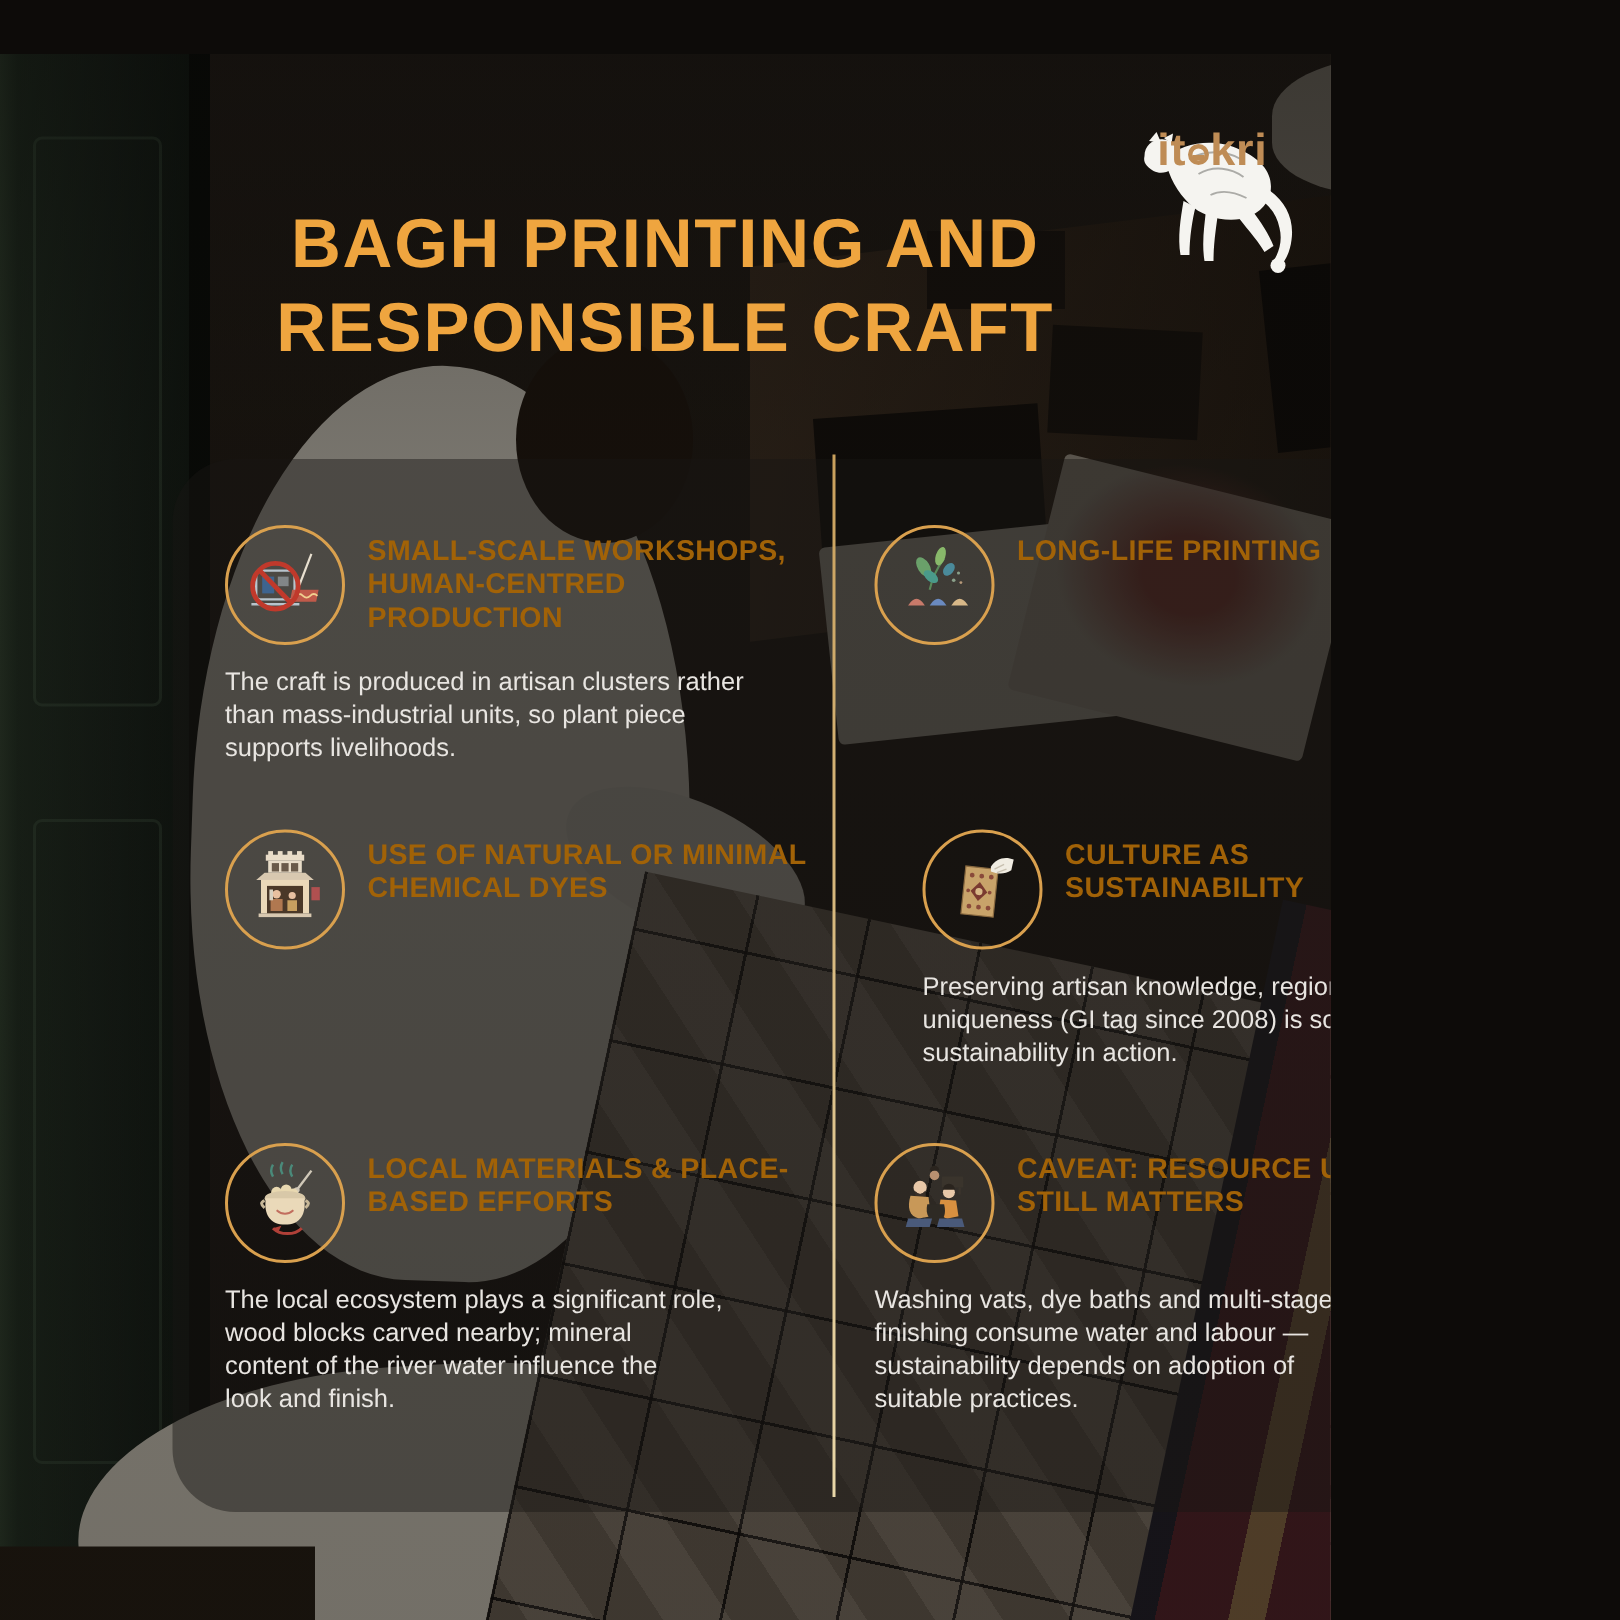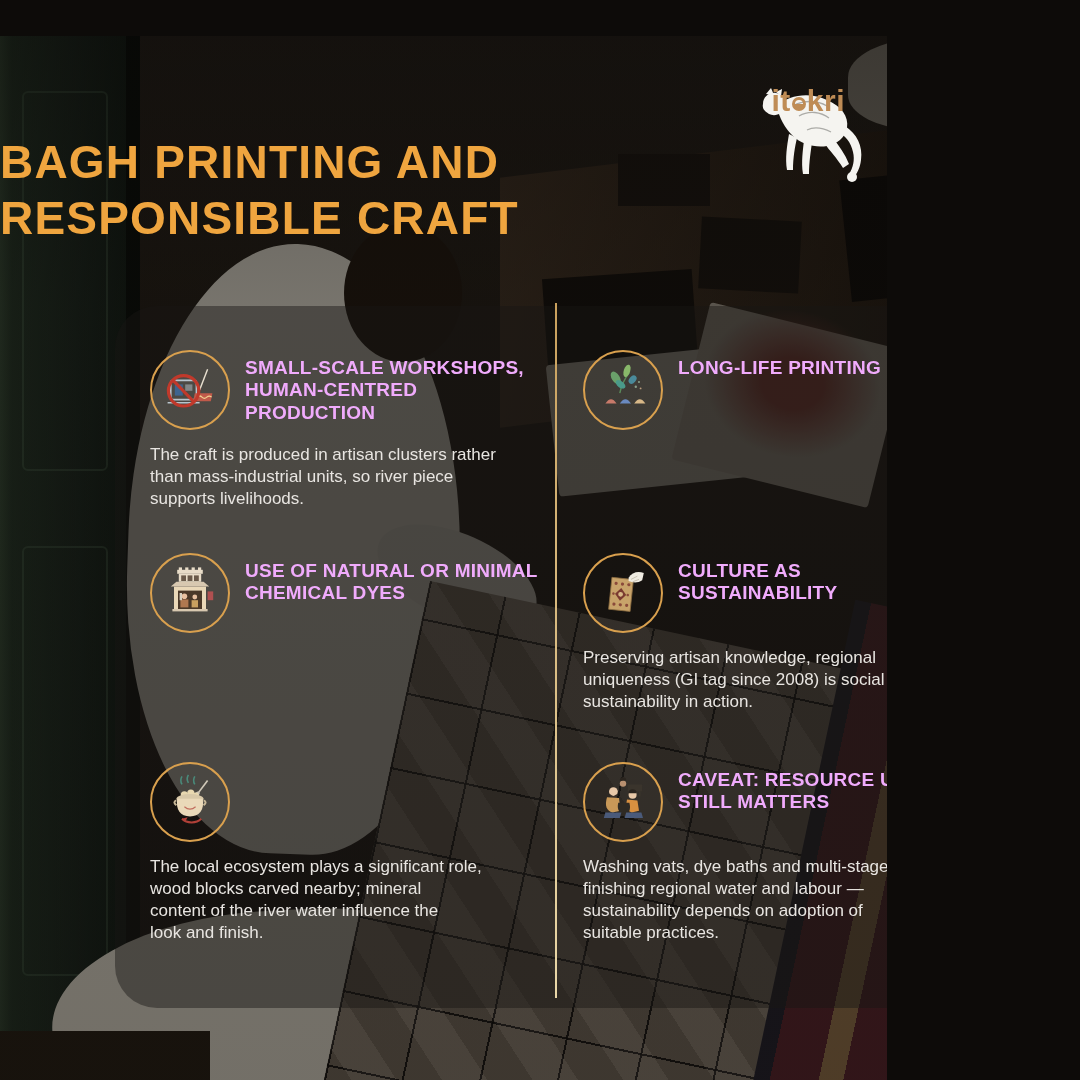--- a/index.html
+++ b/index.html
@@ -63,33 +63,33 @@
   .divider { position:absolute; left:555px; top:267px; width:2px; height:695px; z-index:3;
              background:linear-gradient(180deg,#c9a05c,#e9d7a8); }
 
   .tiger { position:absolute; left:748px; top:50px; width:132px; height:100px; z-index:3; }
 
   .logo { position:absolute; top:48px; right:42px; z-index:4; font-size:30px; font-weight:700;
           color:#bf8c55; letter-spacing:0.5px; }
   .logo-o { display:inline-block; width:14px; height:14px; border:3.5px solid #bf8c55; border-radius:50%;
             background:linear-gradient(180deg, transparent 52%, #bf8c55 52%); margin:0 1px; }
 
-  .main-title { position:absolute; left:0; right:0; top:98px; z-index:4; text-align:left;
+  .main-title { position:absolute; left:0; right:0; top:98px; z-index:4; text-align:center;
                 color:#efa53f; font-size:46px; font-weight:800; letter-spacing:1.2px;
                 line-height:1.22; white-space:pre-line; }
 
   .feature { position:absolute; width:430px; z-index:4; }
   .f-l1 { left:150px; top:314px; } .f-r1 { left:583px; top:314px; }
-  .f-l2 { left:150px; top:517px; } .f-r2 { left:583px; top:517px; }
+  .f-l2 { left:150px; top:517px; } .f-r2 { left:615px; top:517px; }
   .f-l3 { left:150px; top:726px; } .f-r3 { left:583px; top:726px; }
   .feature-head { display:flex; gap:15px; align-items:flex-start; }
   .icon-circle { width:80px; height:80px; border:2px solid #d9a04e; border-radius:50%;
                  display:flex; align-items:center; justify-content:center; flex-shrink:0; }
   .icon-circle svg { width:64px; height:64px; }
-  .feature-title { padding-top:7px; font-size:19px; font-weight:700; color:#f0abfc;
+  .feature-title { padding-top:7px; font-size:19px; font-weight:700; color:#a16207;
                    letter-spacing:0.25px; line-height:1.18; white-space:pre-line; max-width:335px; }
   .feature-body { margin-top:14px; font-size:17px; color:#e8e5e1; line-height:1.3; white-space:pre-line; }
 </style>
 </head>
 <body>
 
 <div class="canvas">
 
   <div class="photo">
     <div class="wall"></div>
@@ -161,21 +161,21 @@
           <path d="M49 49 q3 -3 6 0 q3 3 6 0 q3 -3 6 0" stroke="#f0d090" fill="none" stroke-width="1.5"></path>
           <circle cx="32" cy="41" r="19" fill="none" stroke="#c0392b" stroke-width="4"></circle>
           <line x1="19" y1="28" x2="45" y2="55" stroke="#c0392b" stroke-width="4"></line>
         </svg>
       </div>
       <h3 class="feature-title">SMALL-SCALE WORKSHOPS,
 HUMAN-CENTRED
 PRODUCTION</h3>
     </div>
     <p class="feature-body">The craft is produced in artisan clusters rather
-than mass-industrial units, so river piece
+than mass-industrial units, so plant piece
 supports livelihoods.</p>
   </section>
 
   <section class="feature f-r1">
     <div class="feature-head">
       <div class="icon-circle">
         <svg viewBox="0 0 80 80">
           <path d="M36 44 C38 34 42 26 48 18" stroke="#5a8a5a" stroke-width="1.8" fill="none"></path>
           <ellipse cx="31" cy="25" rx="5" ry="9" fill="#6aa06a" transform="rotate(-32 31 25)"></ellipse>
           <ellipse cx="45" cy="16" rx="4" ry="8" fill="#88b86a" transform="rotate(18 45 16)"></ellipse>
@@ -265,20 +265,22 @@
             <circle cx="41" cy="29" r="4.5" fill="#e8d8b0"></circle>
             <circle cx="47" cy="32" r="4" fill="#e8d8b0"></circle>
           <ellipse cx="40" cy="36" rx="17" ry="6" fill="#d8c8a8"></ellipse>
           <path d="M24 36 C22 50 28 58 40 58 C52 58 58 50 56 36 Z" fill="#ead9b9"></path>
           <path d="M23 38 q-5 2 0 6 M57 38 q5 2 0 6" stroke="#c8b898" stroke-width="2.5" fill="none"></path>
           <path d="M30 61 C36 67 48 67 54 61" stroke="#b04038" stroke-width="2.5" fill="none"></path>
           <path d="M30 61 l7 -2 l-3 6 z" fill="#b04038"></path>
           <path d="M33 46 q7 6 14 0" stroke="#b04038" stroke-width="1.5" fill="none" opacity="0.7"></path>
         </svg>
       </div>
+      <h3 class="feature-title">LOCAL MATERIALS &amp; PLACE-
+BASED EFFORTS</h3>
     </div>
     <p class="feature-body">The local ecosystem plays a significant role,
 wood blocks carved nearby; mineral
 content of the river water influence the
 look and finish.</p>
   </section>
 
   <section class="feature f-r3">
     <div class="feature-head">
       <div class="icon-circle">
@@ -296,18 +298,18 @@
           <path d="M45 37 C43 46 45 52 51 53 L60 51 L58 38 Z" fill="#d89040"></path>
           <path d="M34 41 C32 50 36 55 42 55 C48 55 50 49 48 41 Z" fill="#2e2a24"></path>
           <path d="M18 53 L38 53 L36 60 L16 60 Z" fill="#4a5a7a"></path>
           <path d="M44 53 L63 53 L65 60 L42 60 Z" fill="#4a5a7a"></path>
         </svg>
       </div>
       <h3 class="feature-title">CAVEAT: RESOURCE USE
 STILL MATTERS</h3>
     </div>
     <p class="feature-body">Washing vats, dye baths and multi-stage
-finishing regional water and labour —
+finishing consume water and labour —
 sustainability depends on adoption of
 suitable practices.</p>
   </section>
 
 </div>
 
 </body></html>

